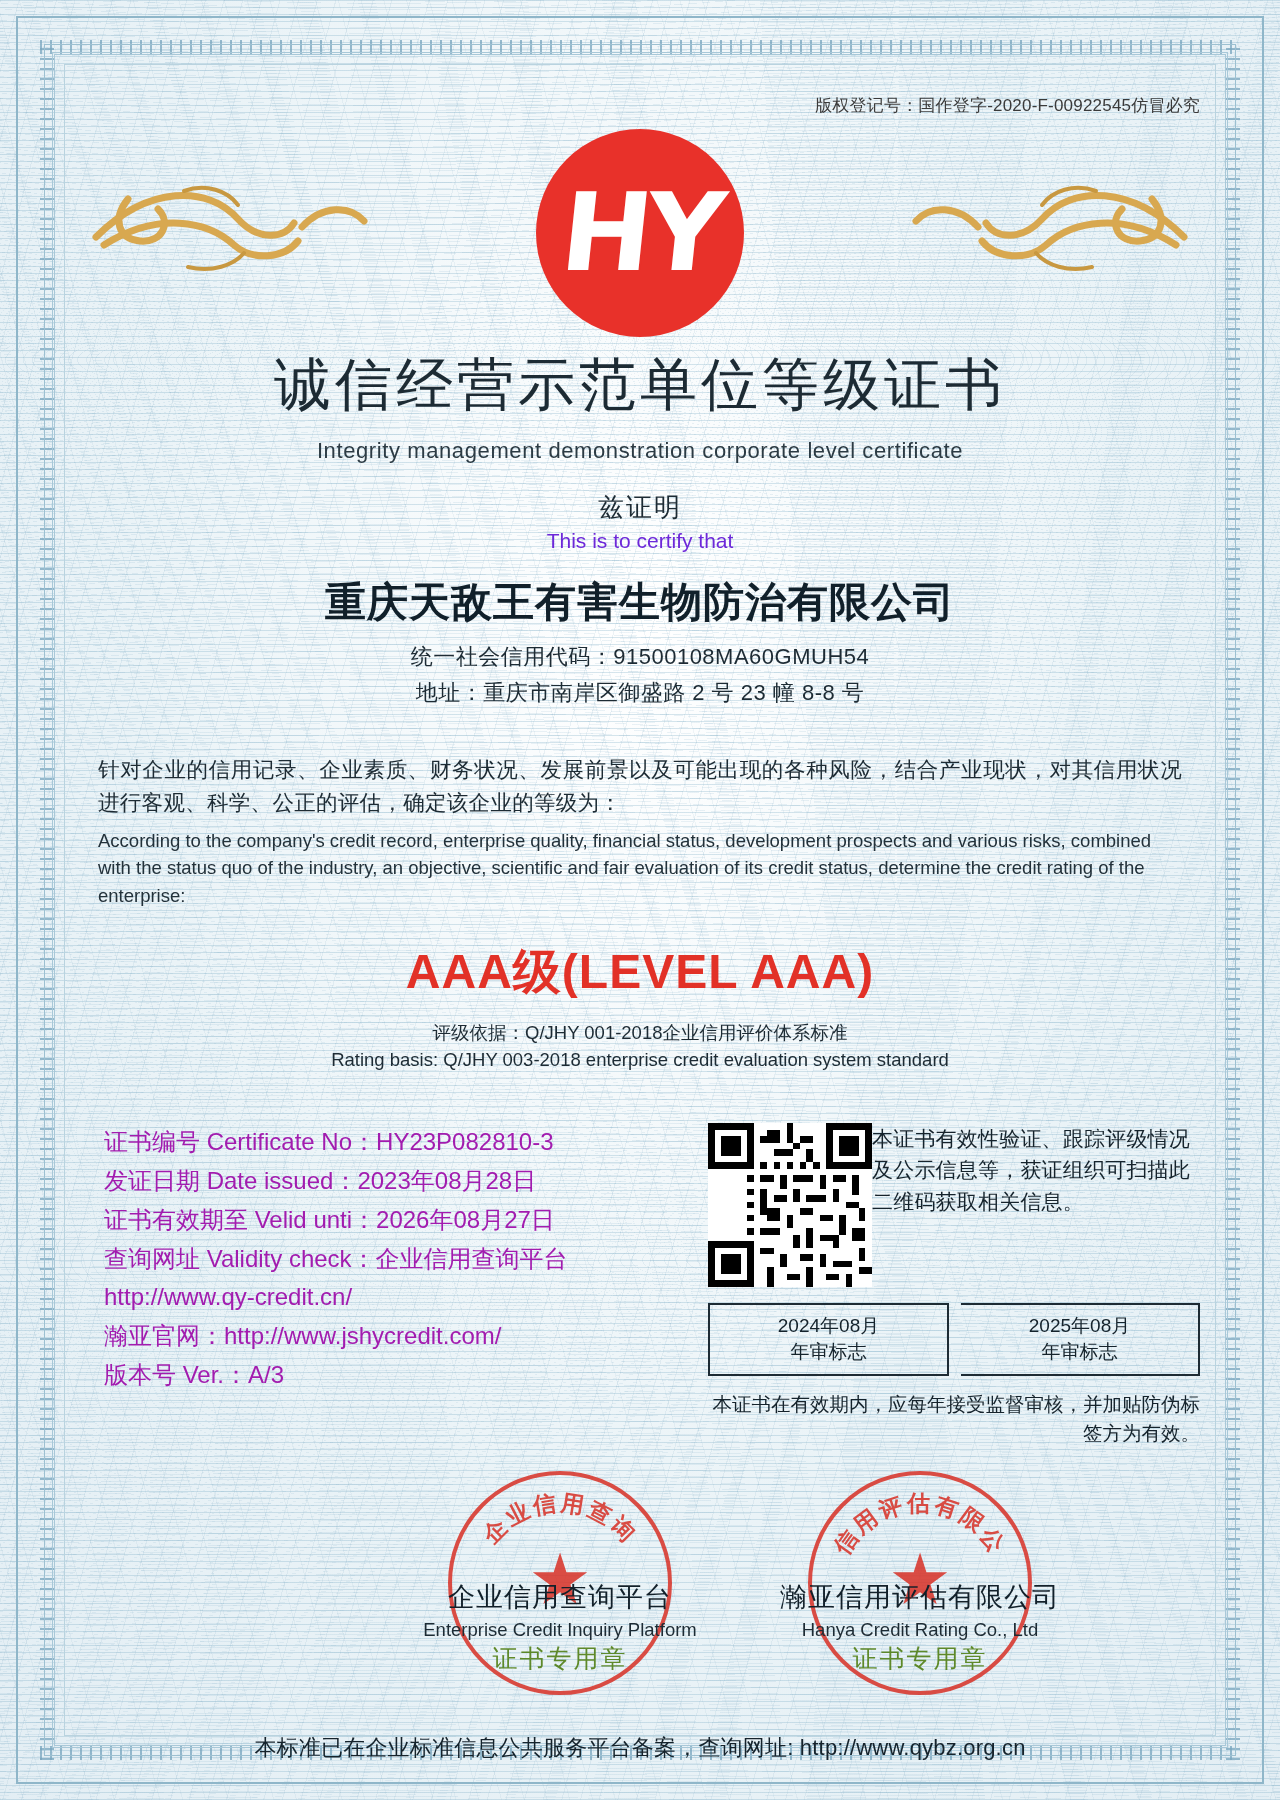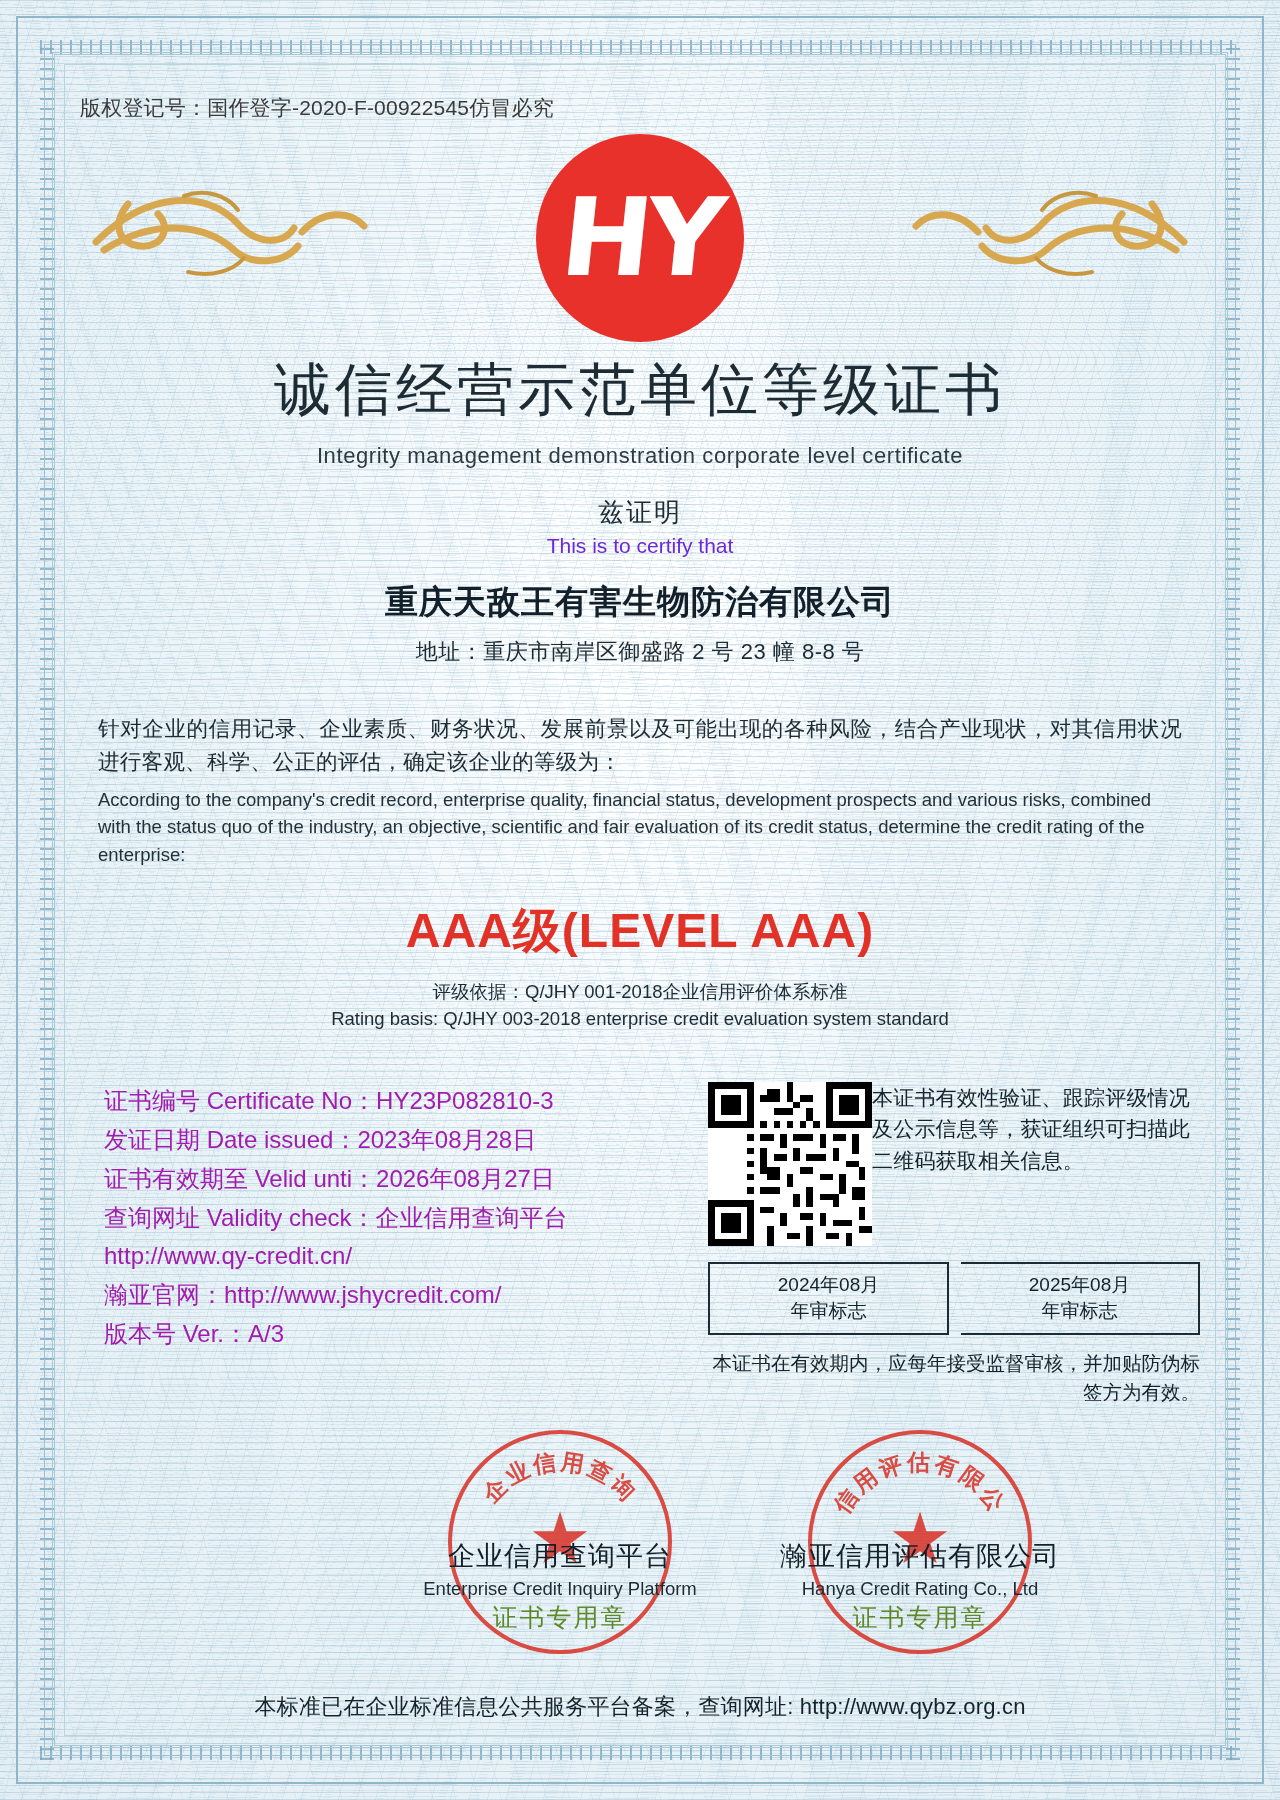--- a/index.html
+++ b/index.html
@@ -74,22 +74,22 @@
     border: 1px solid #b9d3df;
   }
 
   
   .content {
     position: absolute;
     left: 80px; top: 78px; right: 80px; bottom: 72px;
   }
 
   .copyright-line {
-    text-align: left;
-    font-size: 21px;
+    text-align: right;
+    font-size: 17px;
     color: #3a3a3a;
     letter-spacing: 0.2px;
     margin-top: 16px;
   }
 
   
   .logo-row {
     position: relative;
     height: 230px;
     margin-top: 6px;
@@ -152,21 +152,21 @@
     letter-spacing: 2px;
   }
   .certify-en {
     text-align: center;
     font-size: 21px;
     color: #6d28d9;
     margin-top: 4px;
   }
   .company {
     text-align: center;
-    font-size: 33px;
+    font-size: 41px;
     font-weight: bold;
     color: #11202a;
     margin-top: 22px;
     letter-spacing: 1px;
   }
   .company-meta {
     text-align: center;
     font-size: 22px;
     color: #1d2b34;
     margin-top: 12px;
@@ -412,20 +412,21 @@
       </div>
     </div>
 
     <div class="title-cn">诚信经营示范单位等级证书</div>
     <div class="title-en">Integrity management demonstration corporate level certificate</div>
 
     <div class="certify-cn">兹证明</div>
     <div class="certify-en">This is to certify that</div>
 
     <div class="company">重庆天敌王有害生物防治有限公司</div>
+    <div class="company-meta">统一社会信用代码：91500108MA60GMUH54</div>
     <div class="company-meta">地址：重庆市南岸区御盛路 2 号 23 幢 8-8 号</div>
 
     <div class="body-block">
       <div class="body-cn">针对企业的信用记录、企业素质、财务状况、发展前景以及可能出现的各种风险，结合产业现状，对其信用状况进行客观、科学、公正的评估，确定该企业的等级为：</div>
       <div class="body-en">According to the company's credit record, enterprise quality, financial status, development prospects and various risks, combined with the status quo of the industry, an objective, scientific and fair evaluation of its credit status, determine the credit rating of the enterprise:</div>
     </div>
 
     <div class="level">AAA级(LEVEL AAA)</div>
     <div class="basis-cn">评级依据：Q/JHY 001-2018企业信用评价体系标准</div>
     <div class="basis-en">Rating basis: Q/JHY 003-2018 enterprise credit evaluation system standard</div>

